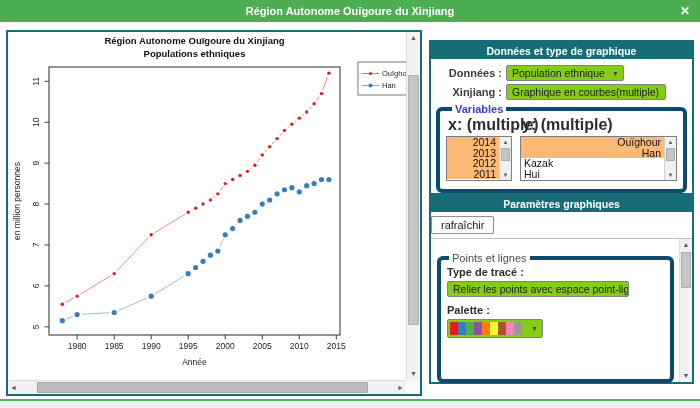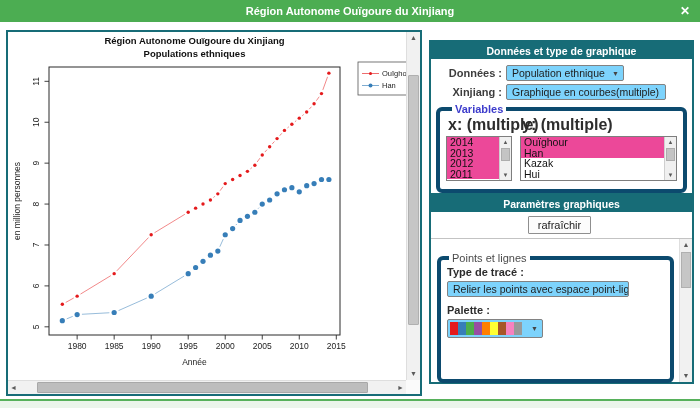--- a/index.html
+++ b/index.html
@@ -42,45 +42,45 @@
   .rpanel-header { height:17px; background:#176c77; color:#fff; font-size:10.5px; font-weight:bold;
     display:flex; align-items:center; justify-content:center; }
 
   .p1-body { padding:6px 5px 0 5px; }
   .form-row { display:flex; align-items:center; margin-bottom:3px; }
   .form-label { font-size:11px; font-weight:bold; color:#3d3d3d; text-align:right; margin-right:4px; white-space:nowrap; }
   .lbl-donnees { width:66px; }
   .lbl-graphique { width:66px; }
 
   .select { display:inline-flex; align-items:center; justify-content:space-between;
-    border:1px solid #828282; border-radius:2px; background:#7dd3fc; height:16px;
+    border:1px solid #828282; border-radius:2px; background:#84cc16; height:16px;
     font-size:10.5px; color:#1d1d1d; padding:0 4px 0 5px; cursor:pointer; white-space:nowrap; overflow:hidden; }
   .select .chev { font-size:7px; color:#444; margin-left:6px; }
   .sel-donnees { width:118px; }
   .sel-graphique { width:160px; }
 
   fieldset { border:4px solid #0c4a6e; border-radius:6px; }
   .fs-variables { margin-top:3px; padding:0 6px 8px 6px; }
   .fs-variables legend { font-size:11px; font-weight:bold; color:#3d3ccc; padding:0 3px; margin-left:6px; }
   .vars-cols { display:flex; }
   .vcol-x { width:66px; margin-right:8px; }
   .vcol-y { flex:1; }
   .vcol-head { font-size:16px; font-weight:bold; color:#2d2d2d; margin:1px 0 2px 2px; white-space:nowrap; }
   .listbox { display:flex; border:1px solid #7e7e7e; background:#fff; height:45px; }
   .lb-items { flex:1; overflow:hidden; }
   .lb-item { height:10.6px; line-height:10.6px; font-size:10.5px; color:#111; padding:0 3px;
     white-space:nowrap; overflow:hidden; cursor:default; }
-  .lb-item.sel { background:#ec4899; }
+  .lb-item.sel { background:#fdba74;text-align:right; }
   .lb-sb { width:12px; background:#f0f0f0; border-left:1px solid #cfcfcf; position:relative;
     display:flex; flex-direction:column; align-items:center; justify-content:space-between; }
   .lb-sb .sb-arrow { font-size:6px; line-height:8px; padding:1px 0; }
   .lb-thumb { position:absolute; top:11px; left:1px; width:9px; height:13px; background:#c4c4c4; border:1px solid #adadad; }
 
   
-  .btn-row { height:26px; display:flex; justify-content:center; align-items:center; padding-right:4px; }
+  .btn-row { height:26px; display:flex; justify-content:flex-start; align-items:center; padding-right:4px; }
   .btn { border:1px solid #8f8f8f; background:#fcfcfc; font-size:11px; color:#222;
     padding:2px 9px; border-radius:1px; cursor:pointer; font-family:"Liberation Sans",sans-serif; }
   .scroll-area { position:relative; border-top:1px solid #c3c3c3; height:144px; padding:5px 18px 0 6px; }
   .scroll-area .sb-v2 { position:absolute; top:0; right:0; bottom:0; width:13px;
     background:#f1f1f1; border-left:1px solid #dedede; display:flex; flex-direction:column;
     align-items:center; justify-content:space-between; }
   .sb2-thumb { position:absolute; top:13px; left:1px; width:10px; height:36px; background:#c6c6c6; border:1px solid #b0b0b0; }
 
   .fs-points { padding:0 8px 8px 6px; height:131px;margin-top:8px; }
   .fs-points legend { font-size:11px; color:#4a4a4a; padding:0 3px; margin-left:2px; }

